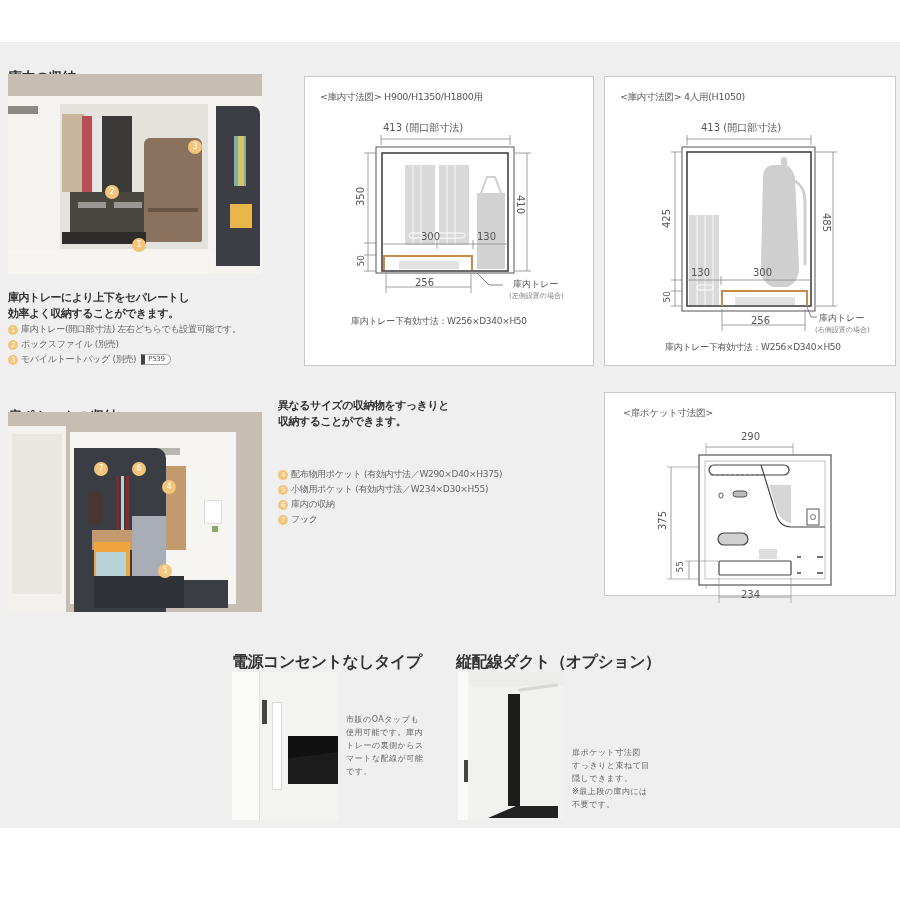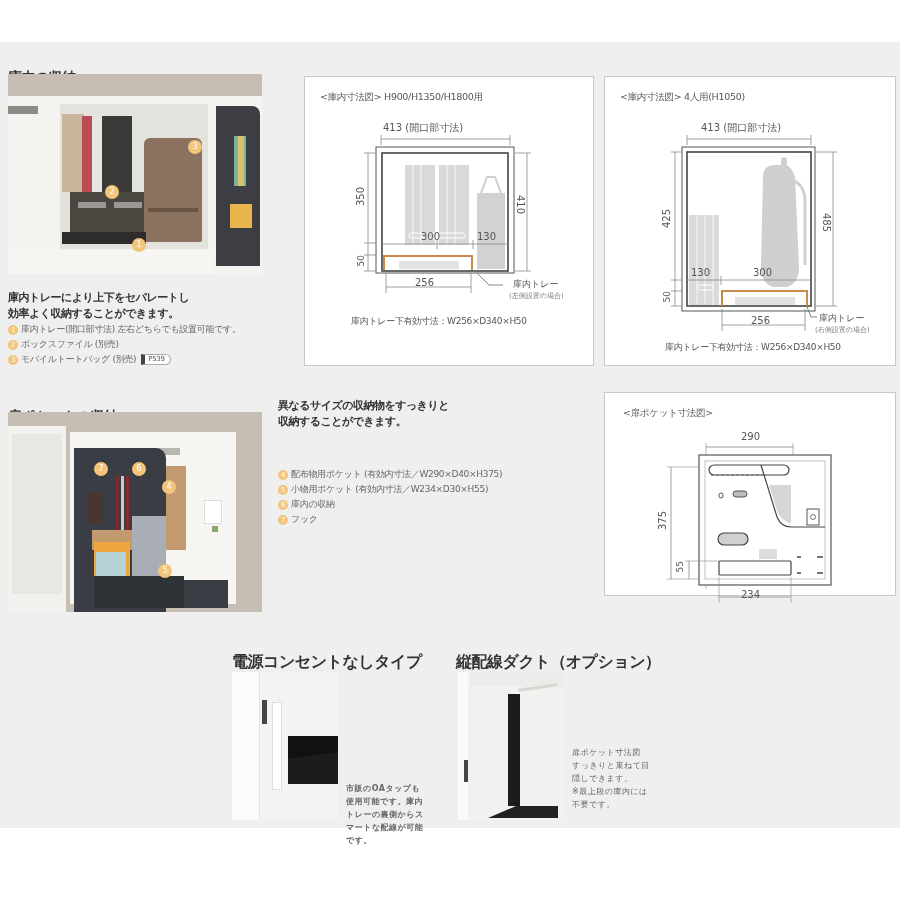--- a/index.html
+++ b/index.html
@@ -305,21 +305,21 @@
 </div>
 
 <div class="sub-title" style="left:232px; top:652px;">電源コンセントなしタイプ</div>
 <div class="photo" style="left:232px; top:672px; width:106px; height:148px; background:#f3f3f1;">
   <div class="abs" style="left:0; top:0; width:28px; height:148px; background:#fbfbfa; border-right:1px solid #e2e2e0;"></div>
   <div class="abs" style="left:30px; top:28px; width:5px; height:24px; background:#444;"></div>
   <div class="abs" style="left:40px; top:30px; width:10px; height:88px; background:#ffffff; border:1px solid #ddd;"></div>
   <div class="abs" style="left:56px; top:64px; width:50px; height:30px; background:#111;"></div>
   <div class="abs" style="left:56px; top:80px; width:50px; height:32px; background:#1c1c1c; clip-path: polygon(0 20%, 100% 0, 100% 100%, 0 100%);"></div>
 </div>
-<div class="note" style="left:346px; top:782px;font-weight:bold;">
+<div class="note" style="left:346px; top:713px;">
   <div>市販のOAタップも</div>
   <div>使用可能です。庫内</div>
   <div>トレーの裏側からス</div>
   <div>マートな配線が可能</div>
   <div>です。</div>
 </div>
 
 <div class="sub-title" style="left:456px; top:652px;">縦配線ダクト（オプション）</div>
 <div class="photo" style="left:458px; top:672px; width:106px; height:148px; background:#f1f1ef;">
   <div class="abs" style="left:0; top:0; width:10px; height:148px; background:#fafaf9;"></div>

